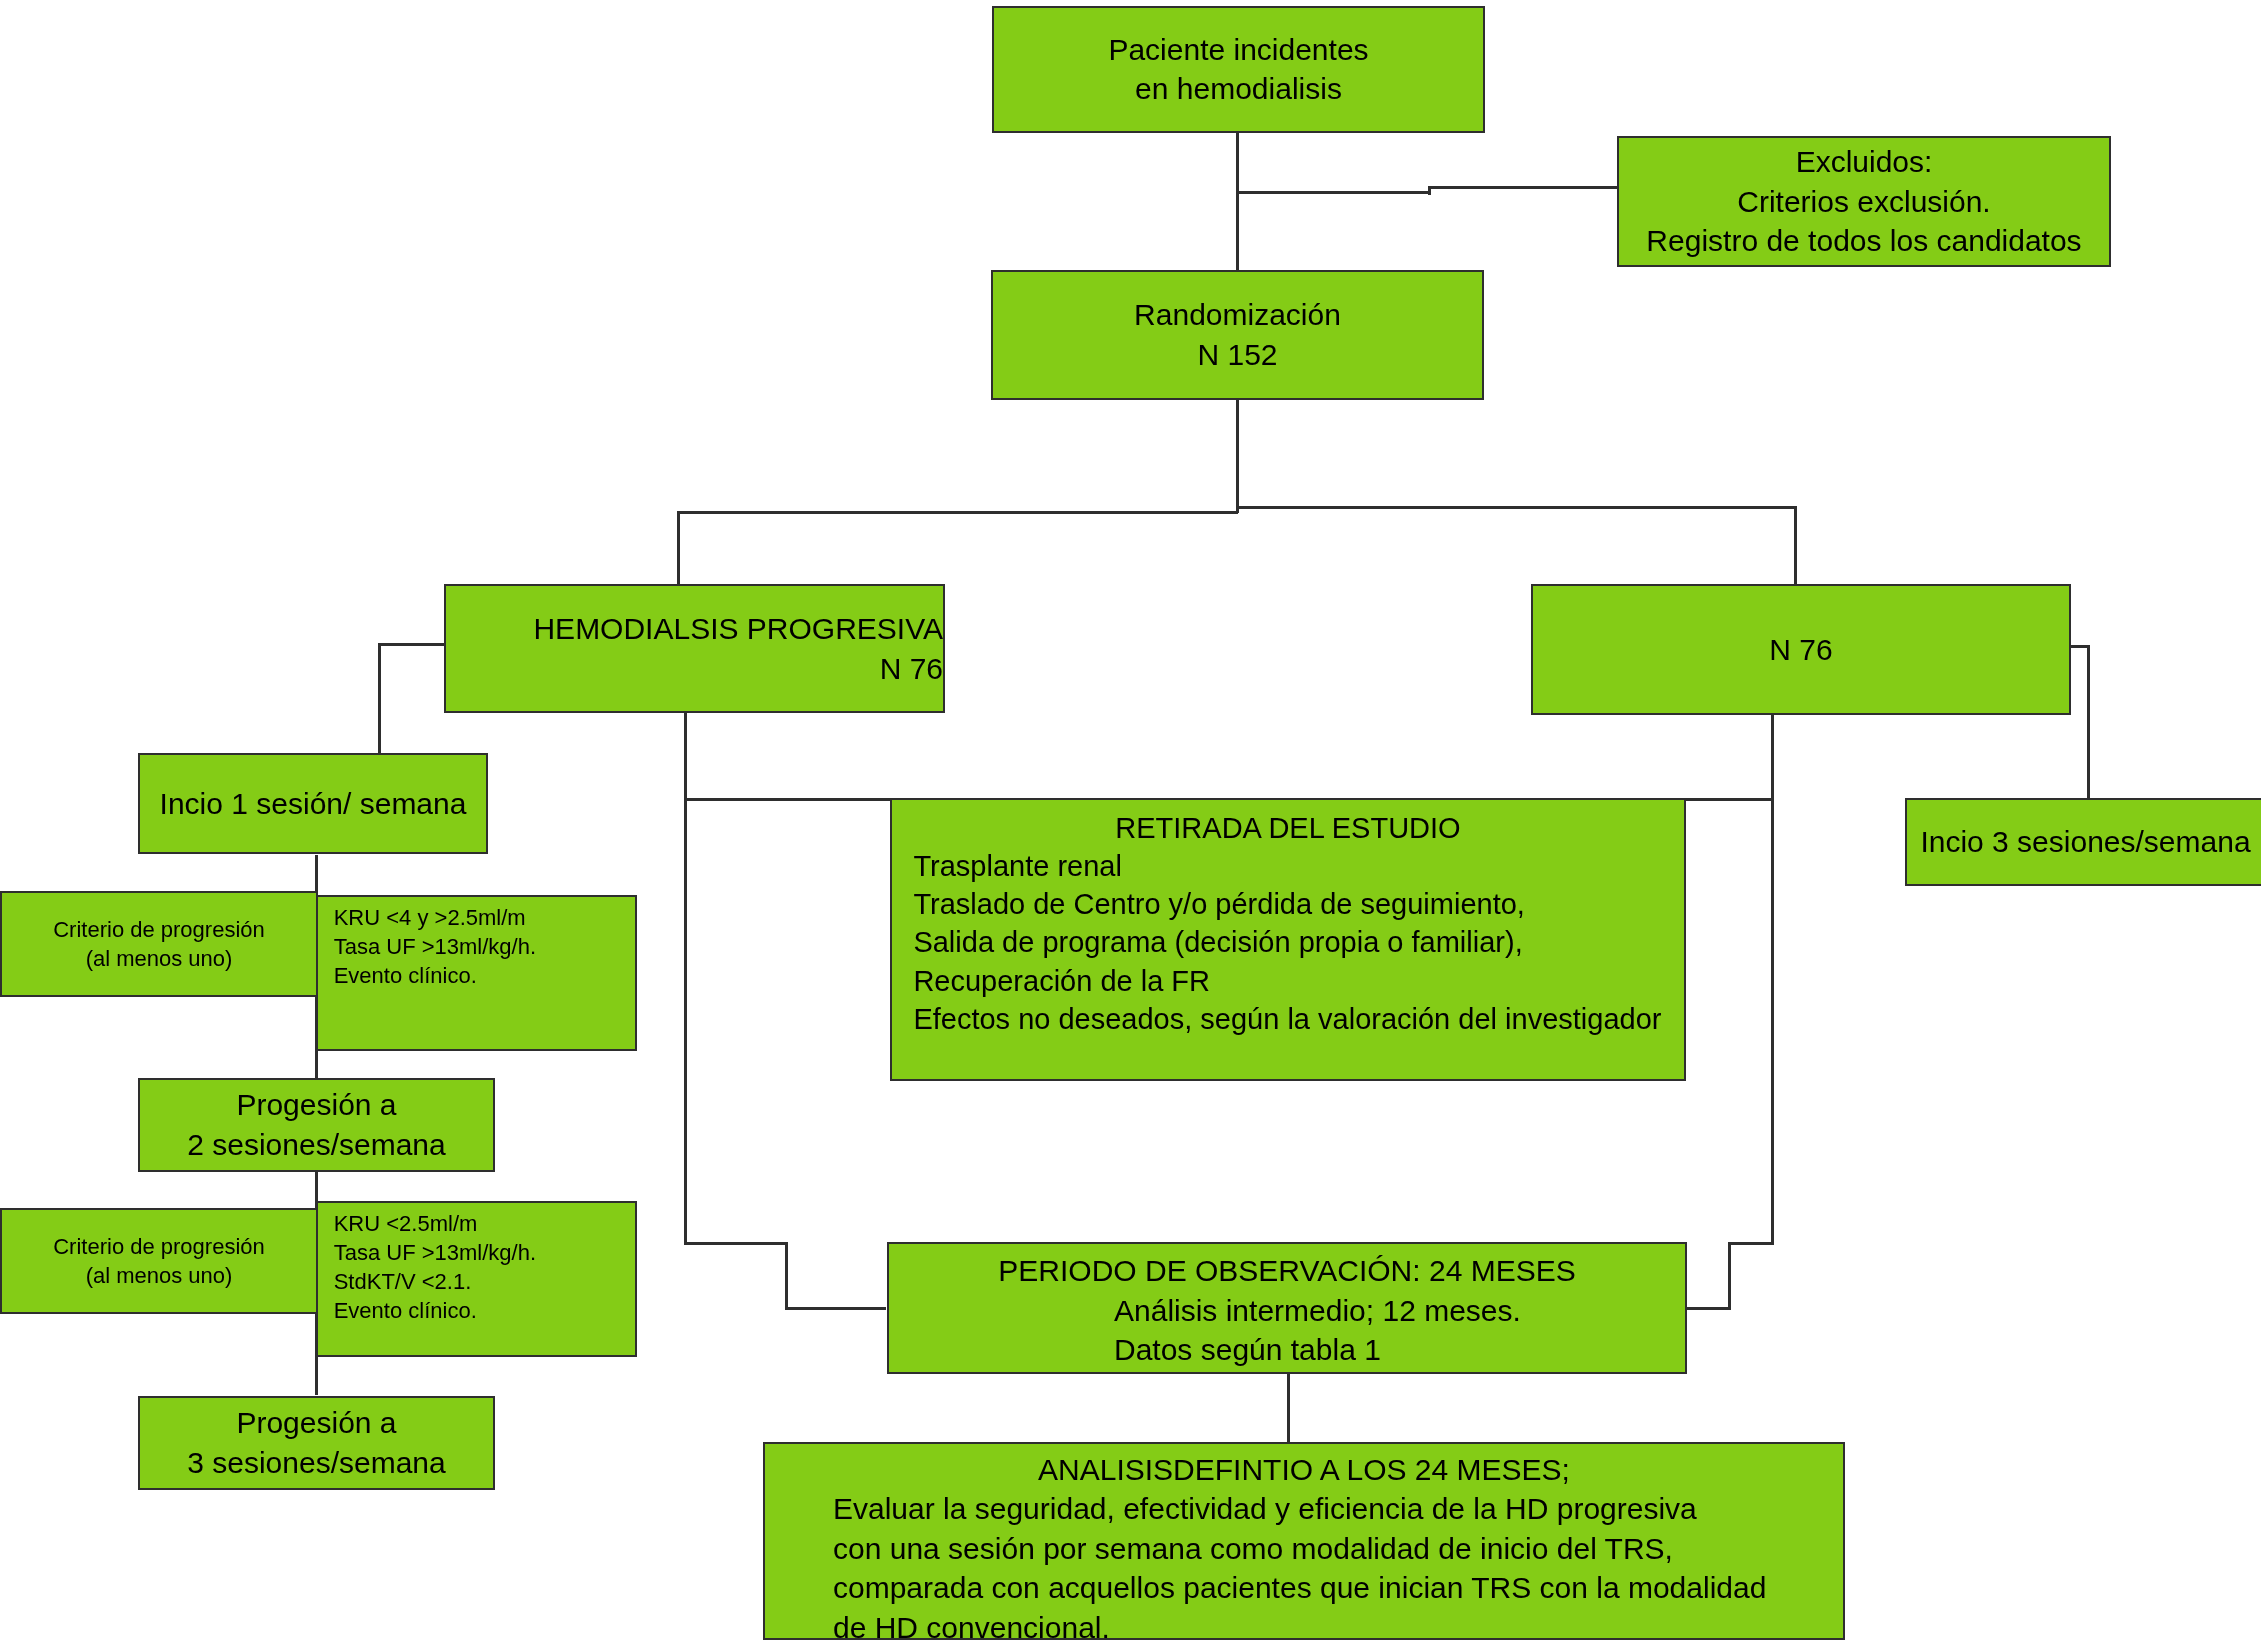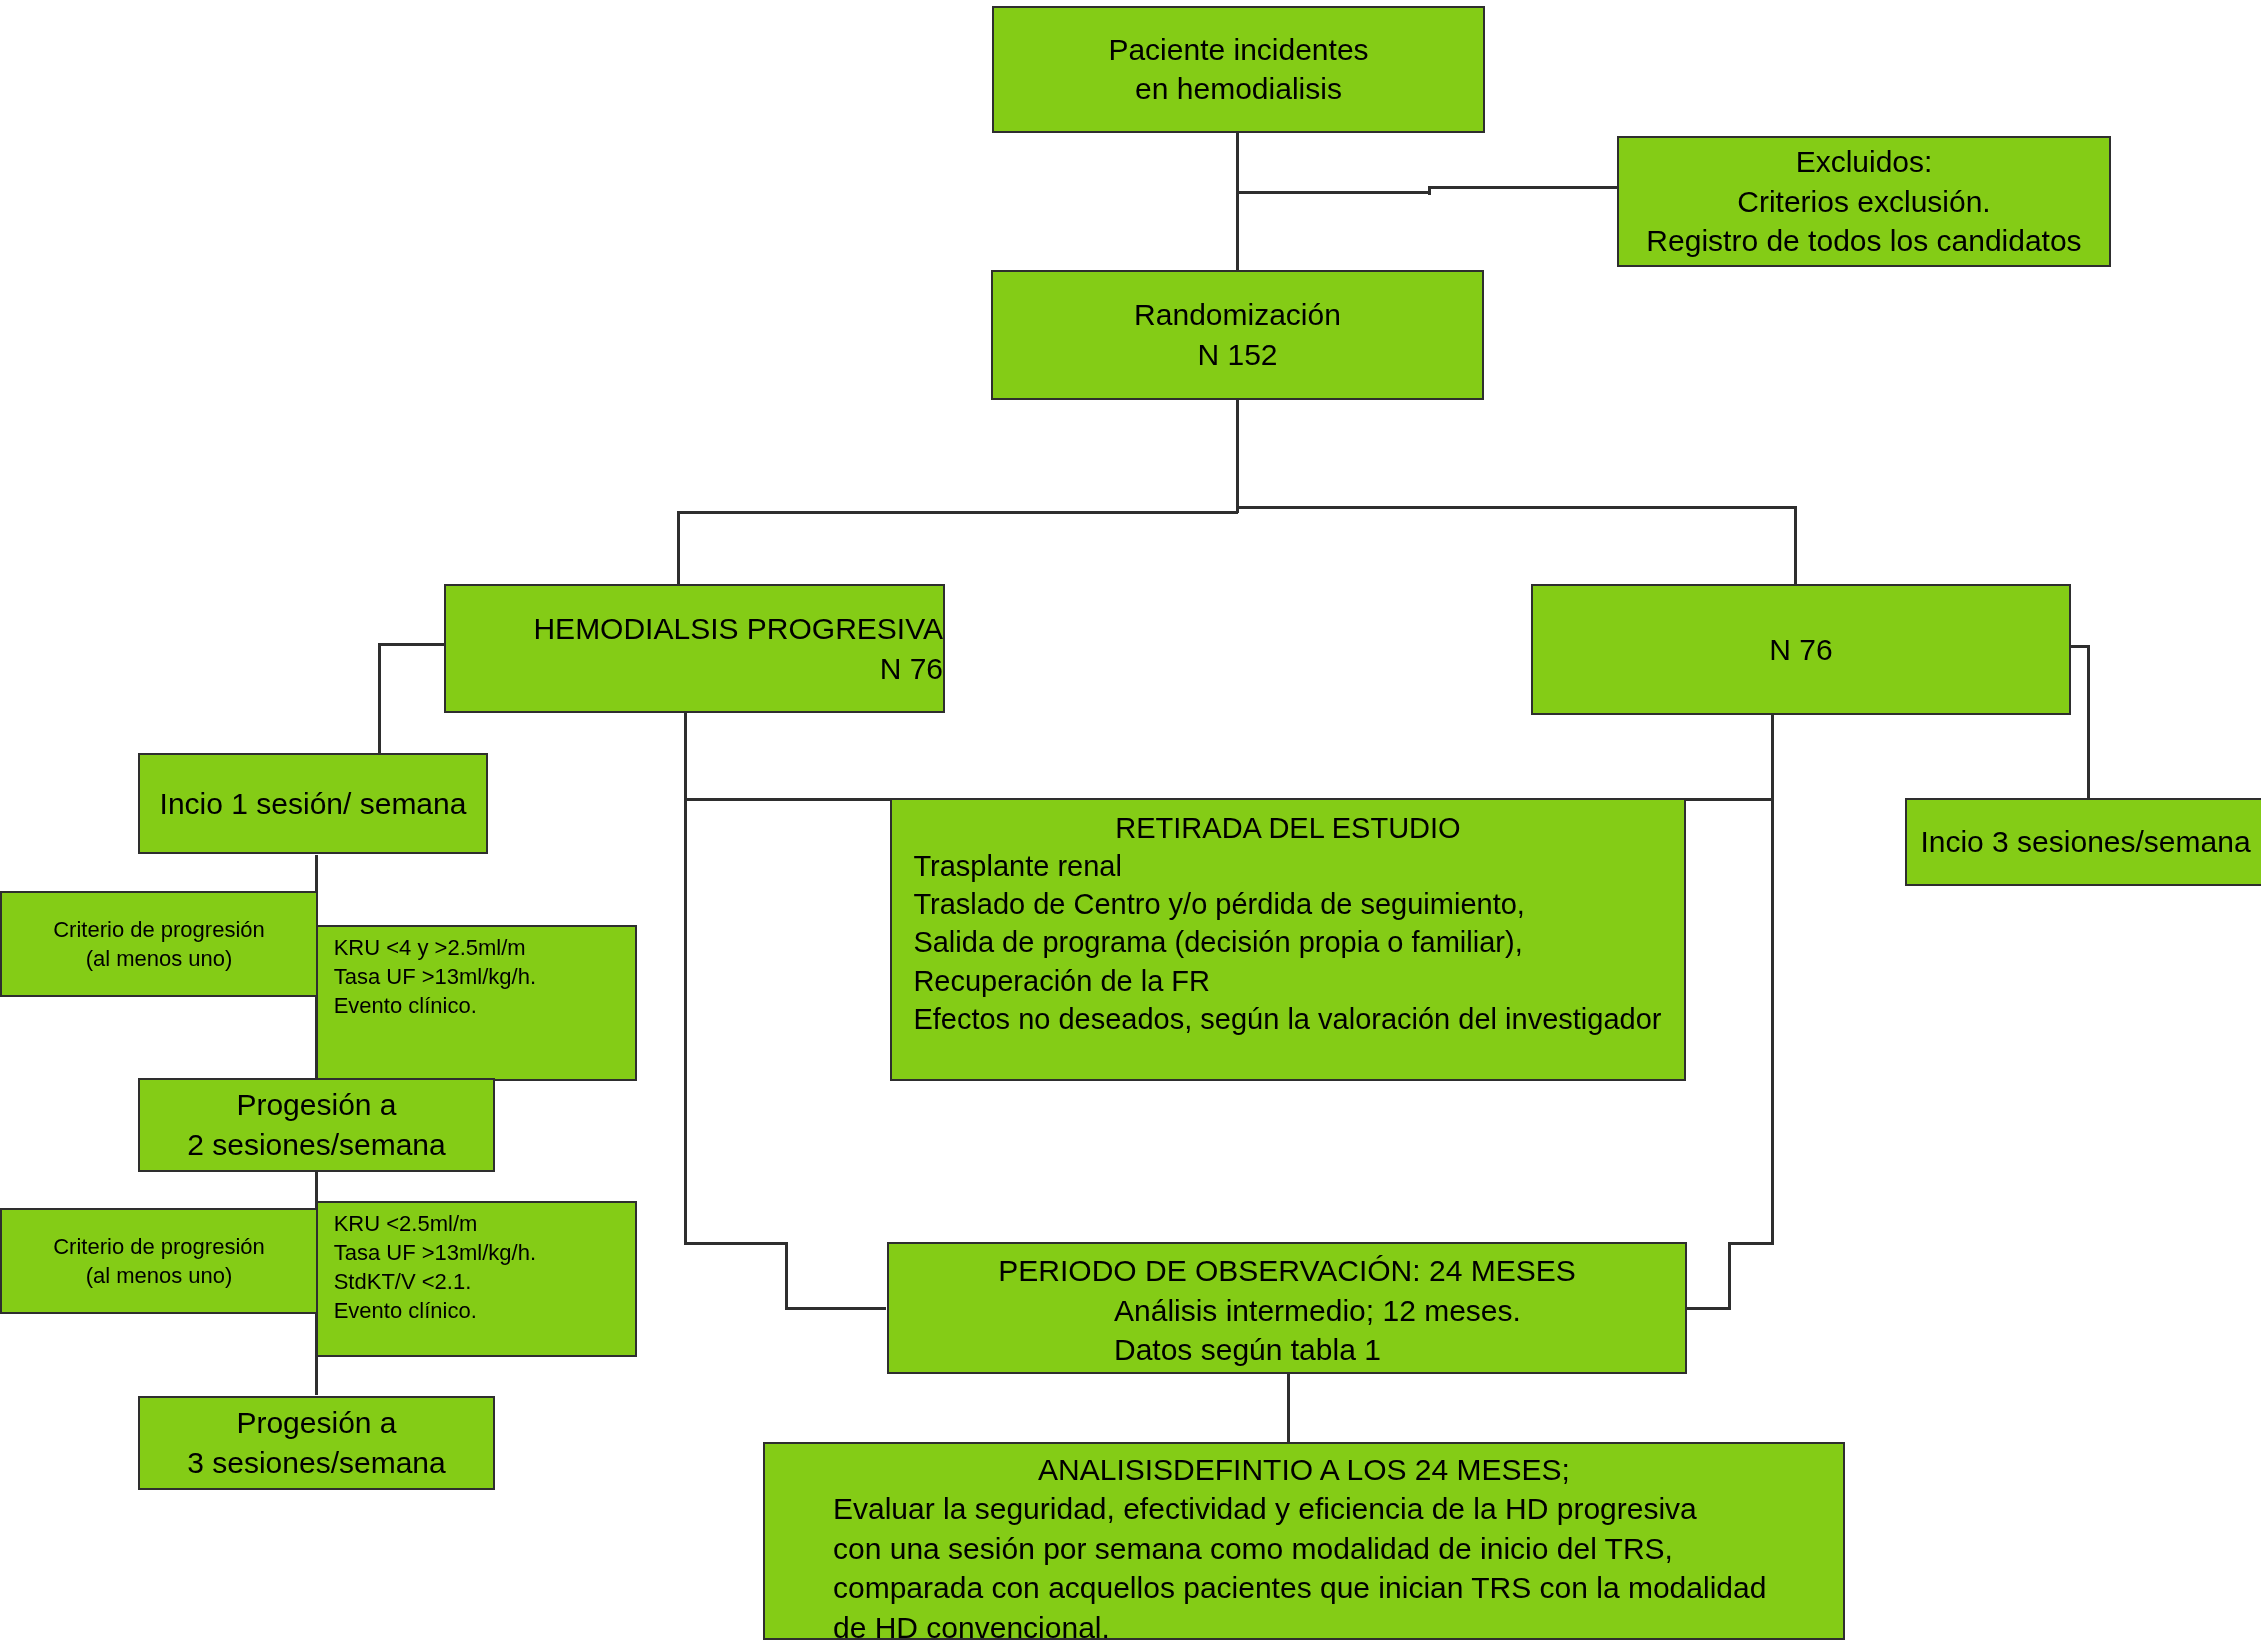--- a/index.html
+++ b/index.html
@@ -107,21 +107,21 @@
 
   <div class="box" style="left:138px;top:753px;width:350px;height:101px;">
     <span>Incio 1 sesión/ semana</span>
   </div>
 
   <div class="box small" style="left:0px;top:891px;width:318px;height:106px;">
     <span>Criterio de progresión</span>
     <span>(al menos uno)</span>
   </div>
 
-  <div class="box box--topleft small kru" style="left:316px;top:925px;width:321px;height:156px;">
+  <div class="box box--topleft small kru" style="left:316px;top:895px;width:321px;height:156px;">
     <span>KRU &lt;4 y &gt;2.5ml/m</span>
     <span>Tasa UF &gt;13ml/kg/h.</span>
     <span>Evento clínico.</span>
   </div>
 
   <div class="box" style="left:138px;top:1078px;width:357px;height:94px;">
     <span>Progesión a</span>
     <span>2 sesiones/semana</span>
   </div>
 

